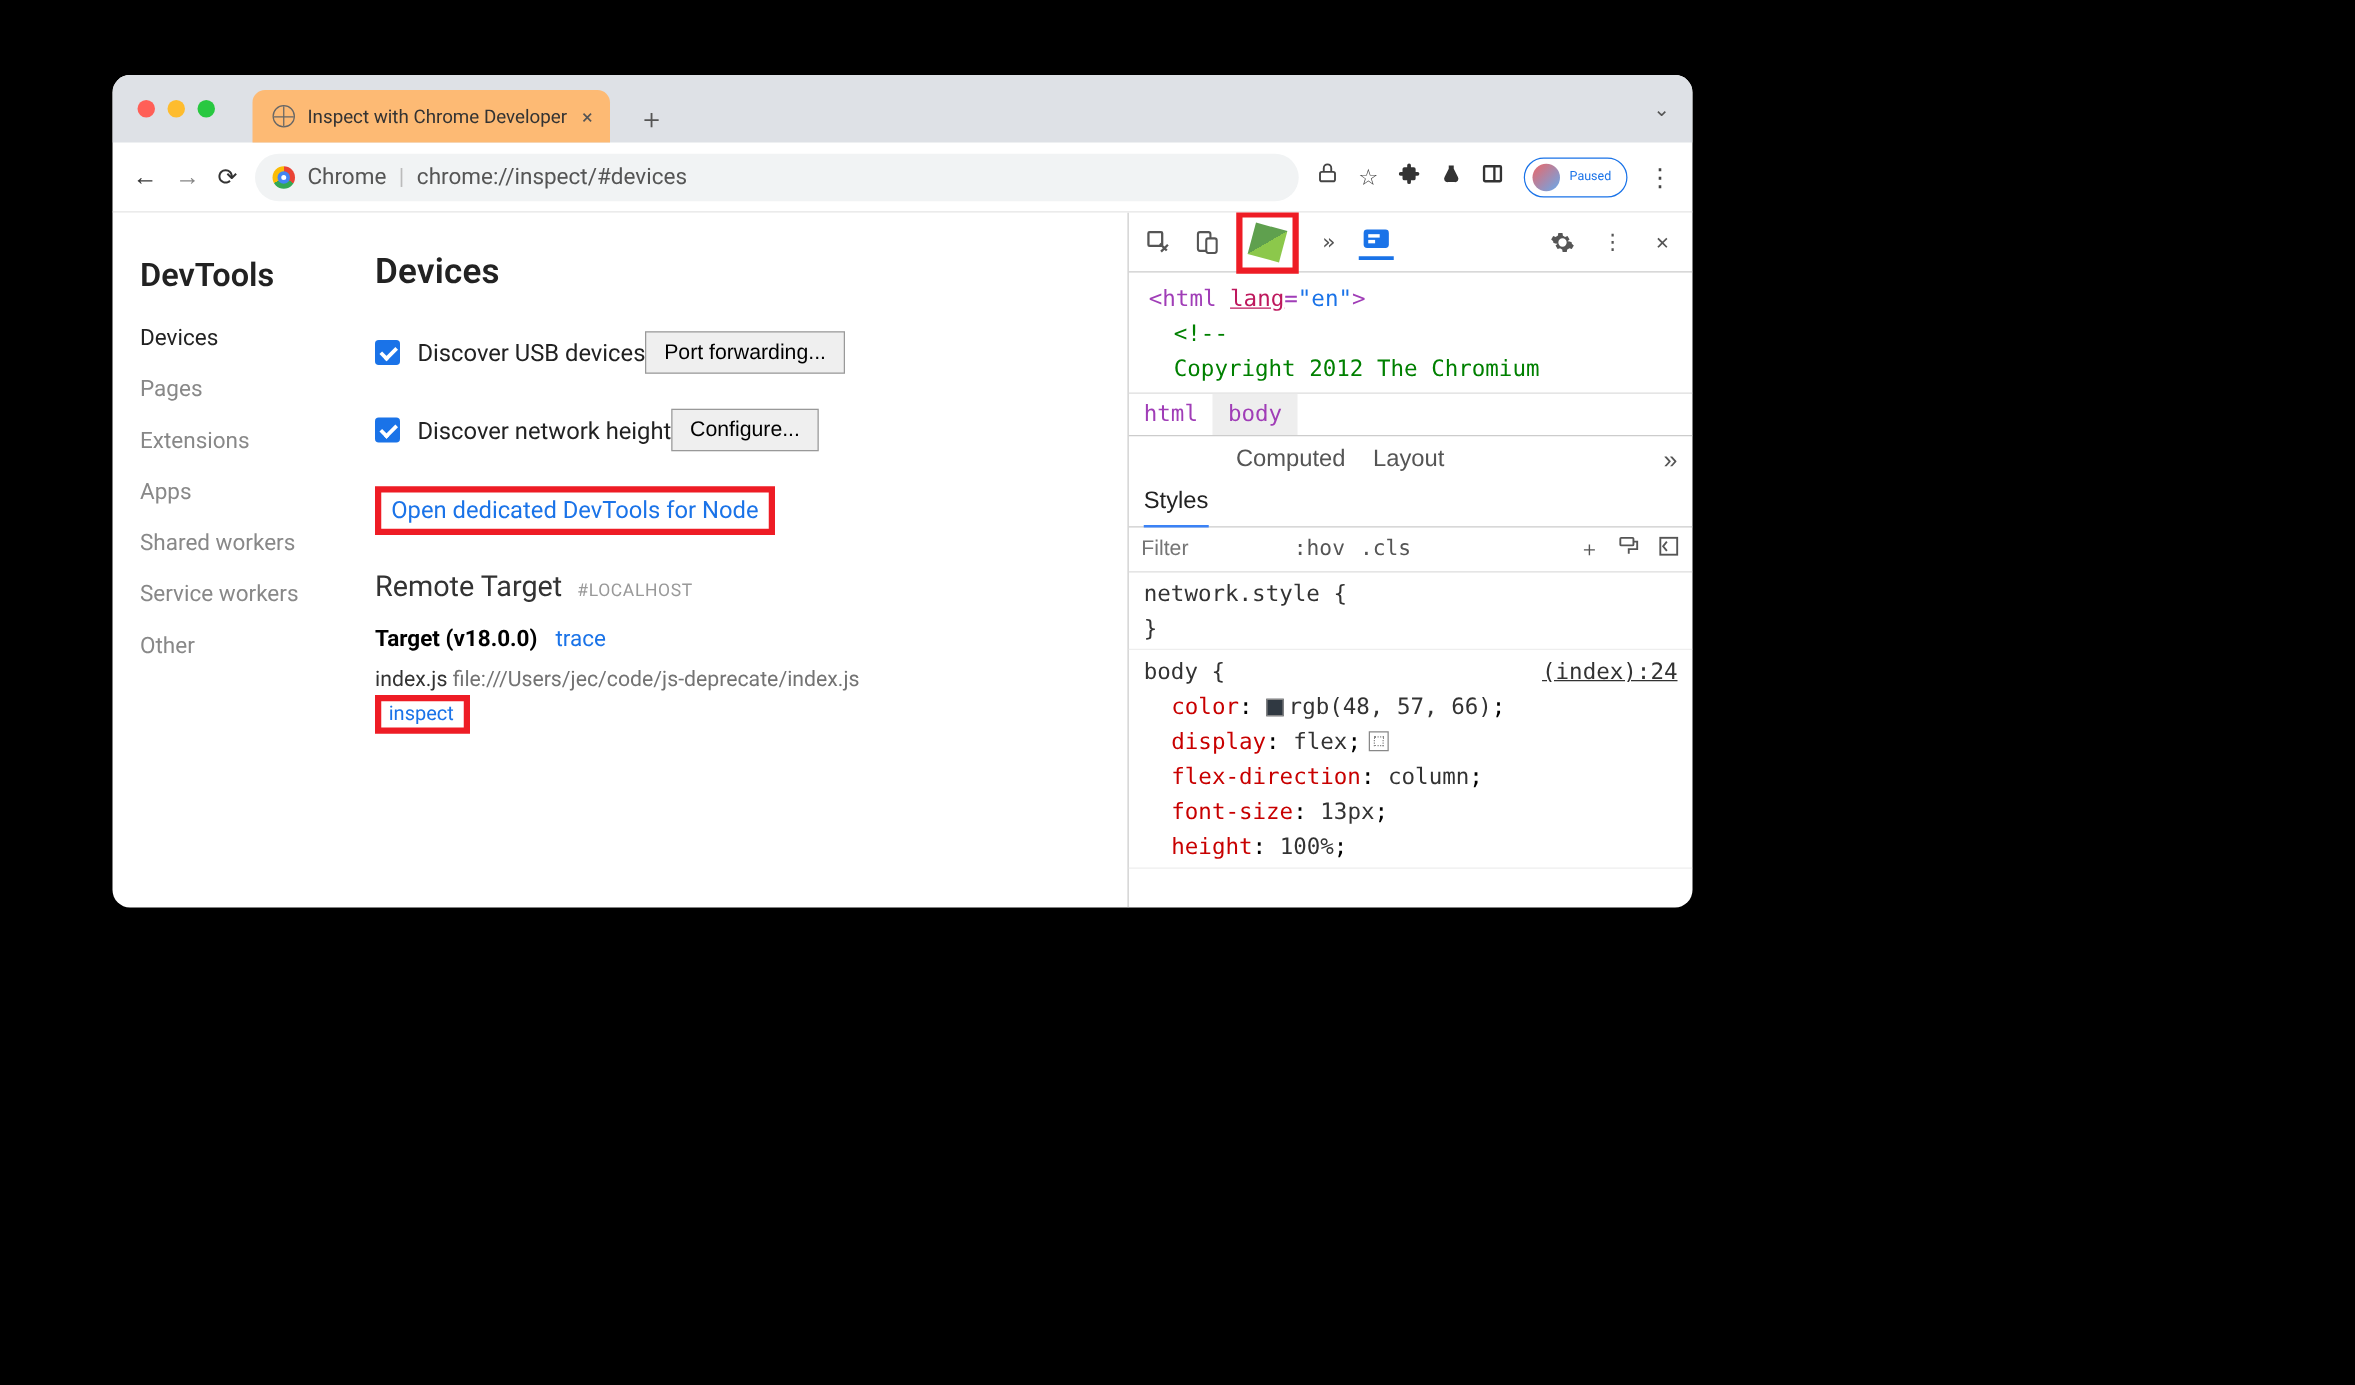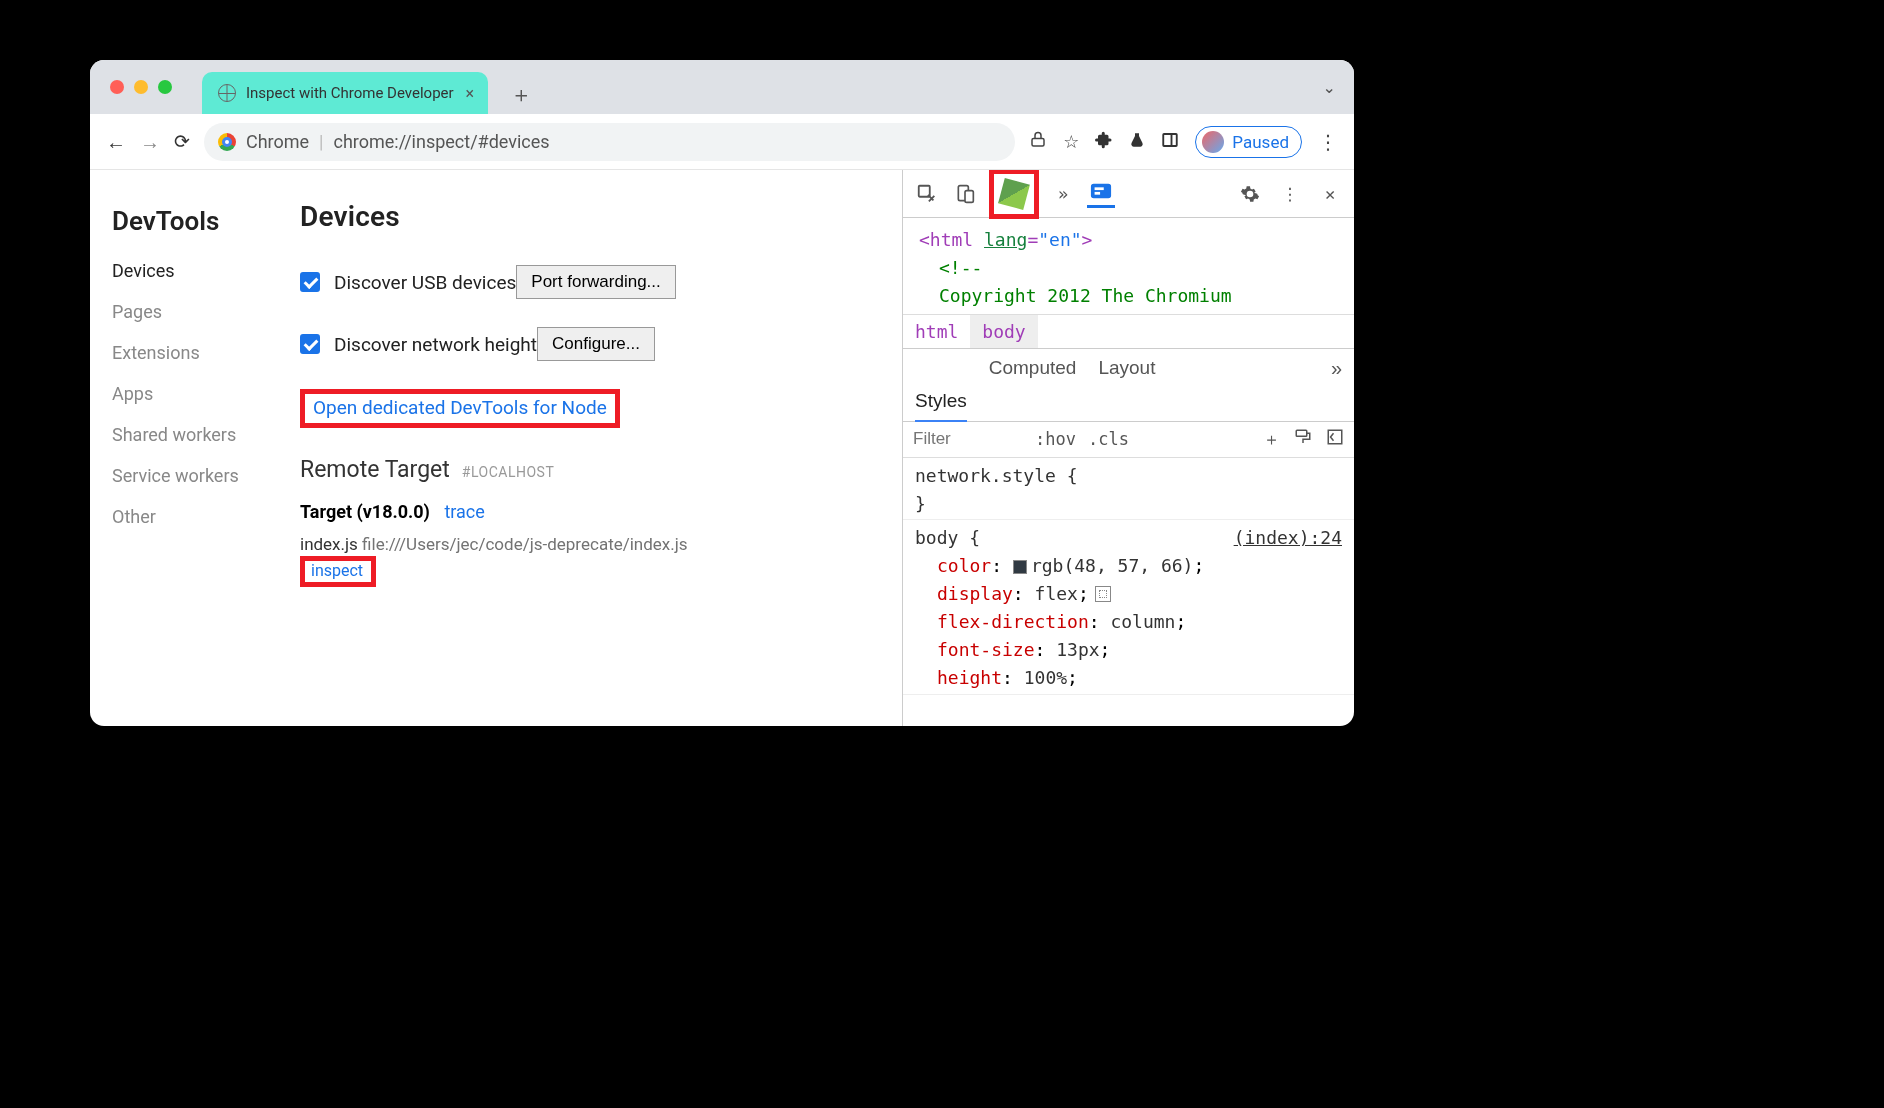--- a/index.html
+++ b/index.html
@@ -29,21 +29,21 @@
     background: #dee1e6;
     display: flex;
     align-items: center;
     position: relative;
   }
   .traffic-lights { display: flex; gap: 10px; margin-left: 20px; }
   .tl { width: 14px; height: 14px; border-radius: 50%; }
   .tl.red { background:#ff5f57; } .tl.yellow{background:#febc2e;} .tl.green{background:#28c840;}
   .tab {
     margin-left: 30px;
-    background:#5eead4;
+    background:#fdba74;
     height: 42px;
     border-radius: 10px 10px 0 0;
     padding: 0 14px 0 16px;
     display:flex; align-items:center; gap:10px;
     margin-top:12px;
     font-size:15px; color:#333;
   }
   .tab .globe { width:18px;height:18px;border:1.5px solid #666;border-radius:50%;position:relative; }
   .tab .globe:before{content:"";position:absolute;left:50%;top:0;bottom:0;border-left:1.5px solid #666;transform:translateX(-50%);}
   .tab .globe:after{content:"";position:absolute;top:50%;left:0;right:0;border-top:1.5px solid #666;}
@@ -64,21 +64,21 @@
     height:38px; background:#f1f3f4; border-radius:19px;
     display:flex; align-items:center; padding:0 14px; gap:10px;
     font-size:18px; color:#555;
   }
   .chrome-logo{ width:18px;height:18px;border-radius:50%;background:conic-gradient(#ea4335 0 120deg,#34a853 120deg 240deg,#fbbc05 240deg 360deg);position:relative;}
   .chrome-logo:after{content:"";position:absolute;inset:4px;border-radius:50%;background:#fff;border:3px solid #4285f4;}
   .omni-sep{color:#bbb;}
   .toolbar-icons { display:flex; align-items:center; gap:16px; }
   .t-icon{ font-size:18px; color:#444; cursor:pointer;}
   .avatar{ width:22px;height:22px;border-radius:50%;background:linear-gradient(135deg,#e66,#6ae);}
-  .paused-pill{ display:flex;align-items:center;gap:8px;padding:4px 12px 4px 6px;border:1.5px solid #1a73e8;border-radius:18px;color:#1a73e8;font-size:17px;}
+  .paused-pill{ display:flex;align-items:center;gap:8px;padding:4px 12px 4px 6px;border:1.5px solid #1a73e8;border-radius:18px;color:#1a73e8;font-size:10px;}
   .menu-dots{ font-size:20px; color:#444; }
   
   .main-area { flex:1; display:flex; overflow:hidden; }
   .page { flex:1; display:flex; overflow:hidden; }
   .sidebar { width:200px; padding:0 0 0 22px; position:relative; margin-top:36px;}
   .sidebar h1{ font-size:26px; font-weight:600; color:#222; margin-bottom:24px;}
   .sidenav{ list-style:none; display:flex; flex-direction:column; gap:20px; font-size:18px; }
   .sidenav li{ color:#888; cursor:pointer; }
   .sidenav li.active{ color:#222; }
   .content { flex:1; padding:30px 26px 0 10px; }
@@ -102,21 +102,21 @@
 
   
   .devtools { width:452px; border-left:1px solid #ccc; display:flex; flex-direction:column; font-family:Menlo,Consolas,monospace; font-size:17px; }
   .dt-top { height:48px; border-bottom:1px solid #ccc; display:flex; align-items:center; padding:0 10px; gap:10px; }
   .dt-iconbtn{ width:28px; height:28px; display:flex;align-items:center;justify-content:center; color:#555; cursor:pointer;}
   .node-cube{ width:26px;height:26px; background:linear-gradient(135deg,#5fa04e 50%,#8cc84b 50%); transform:rotate(15deg); }
   .node-box { border:5px solid #ee1c25; padding:6px 6px; }
   .dt-iconbtn.active-bubble{ color:#1a73e8; border-bottom:3px solid #1a73e8; padding-bottom:2px;}
   .dt-right{ margin-left:auto; display:flex; align-items:center; gap:12px;}
   .dom-source{ padding:8px 10px 4px 16px; border-bottom:1px solid #ddd; line-height:1.55; font-size:18px; overflow:hidden; white-space:nowrap;}
-  .tok-gray{color:#aaa;} .tok-tag{color:#a03db7;} .tok-attr{color:#15803d;text-decoration:underline;} .tok-str{color:#1a73e8;} .tok-green{color:#008000;}
+  .tok-gray{color:#aaa;} .tok-tag{color:#a03db7;} .tok-attr{color:#be185d;text-decoration:underline;} .tok-str{color:#1a73e8;} .tok-green{color:#008000;}
   .crumbs{ display:flex; gap:0; border-bottom:1px solid #ccc; font-size:18px; }
   .crumb{ padding:6px 12px; color:#a03db7; cursor:pointer;}
   .crumb.sel{ background:#eee;}
   .style-tabs{ display:flex; gap:22px; padding:8px 12px 0 12px; border-bottom:1px solid #ccc; font-family:-apple-system,sans-serif; font-size:19px; color:#555;}
   .style-tabs .st{ padding-bottom:8px; cursor:pointer;}
   .style-tabs .st.active{ color:#222; border-bottom:2px solid #3b82f6; margin-bottom:-1px;margin-top:33px;}
   .style-tabs .more{ margin-left:auto; font-size:20px;}
   .filter-row{ display:flex; align-items:center; gap:12px; padding:6px 10px; border-bottom:1px solid #ddd; font-family:-apple-system,sans-serif; font-size:17px; color:#555;}
   .filter-row input{ border:none; outline:none; width:110px; font-size:17px;}
   .fr-mono{ font-family:Menlo,monospace;}

